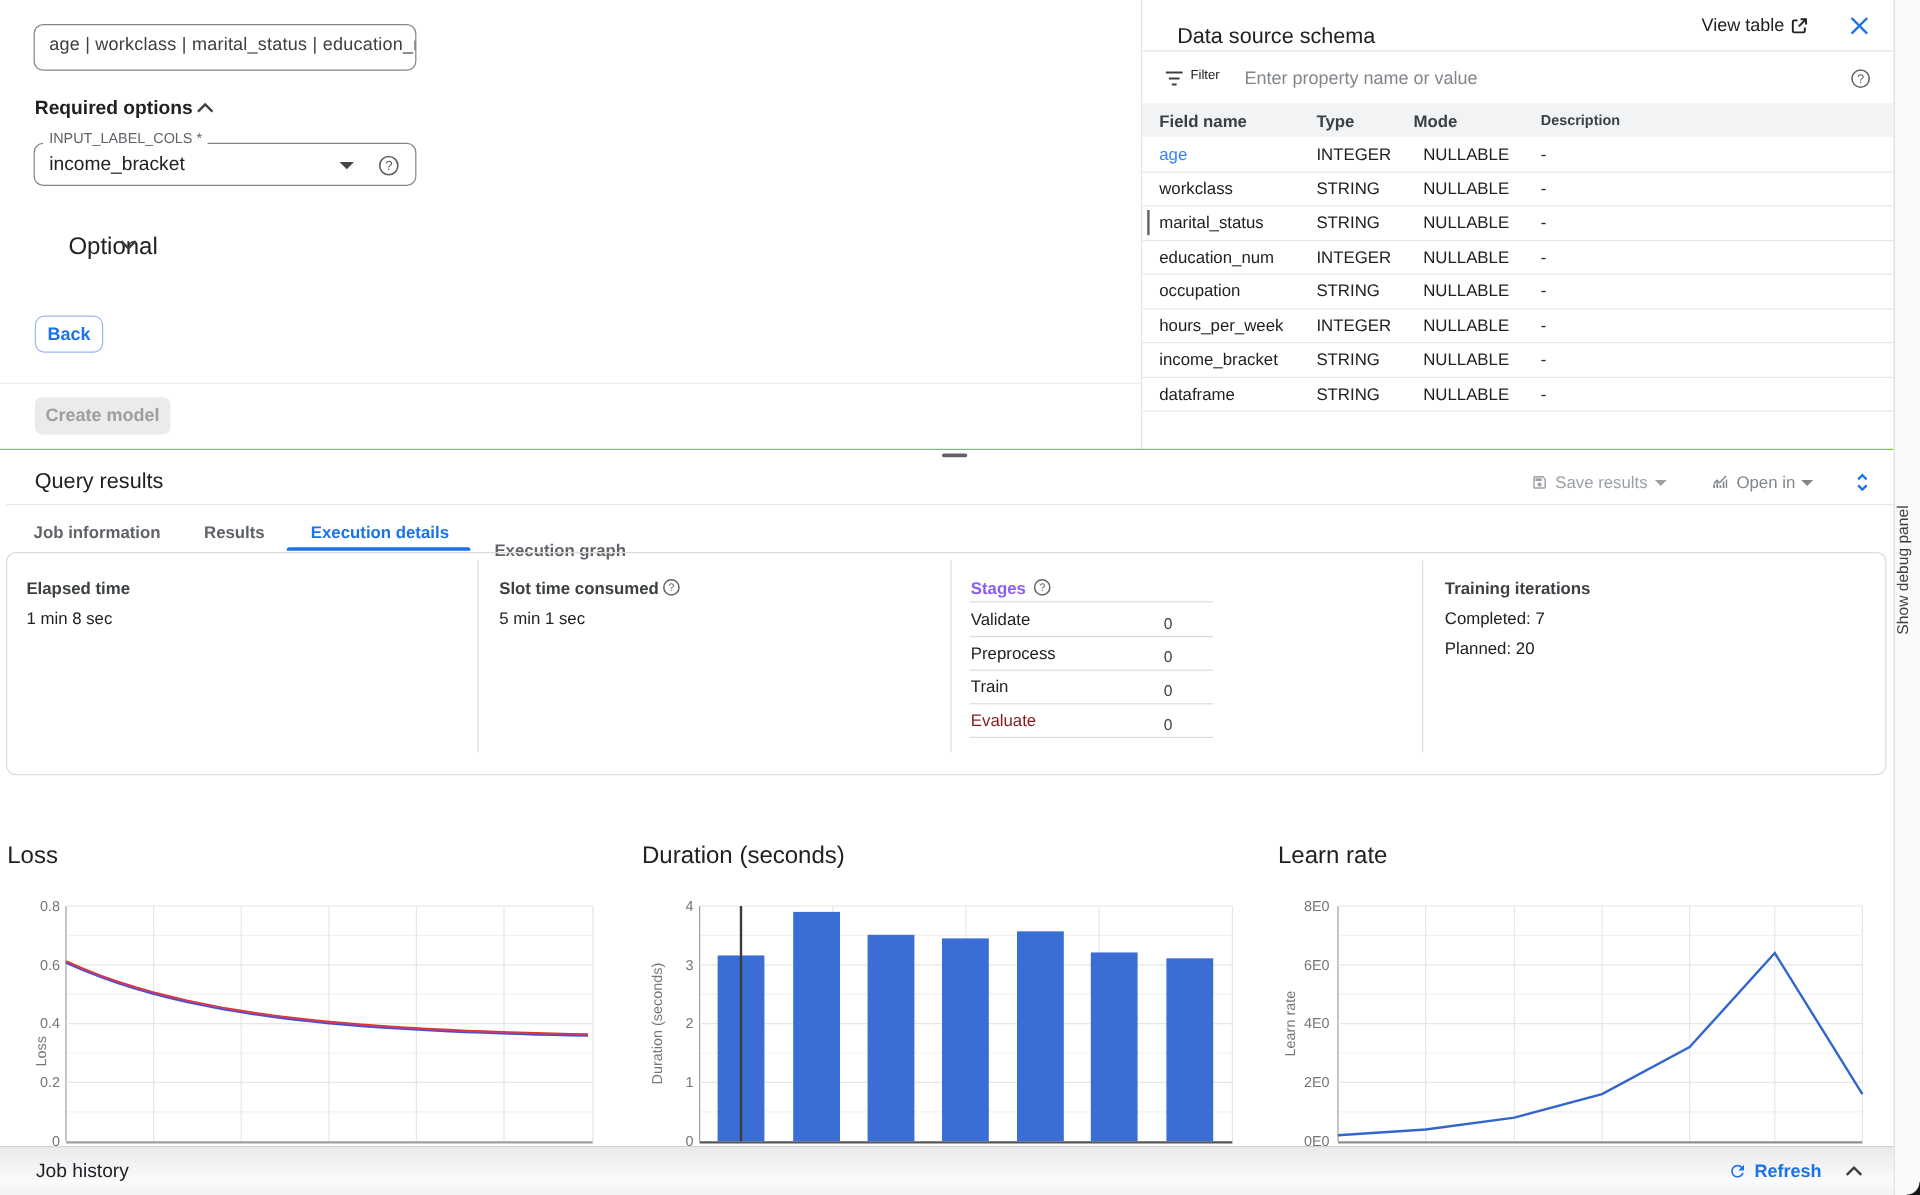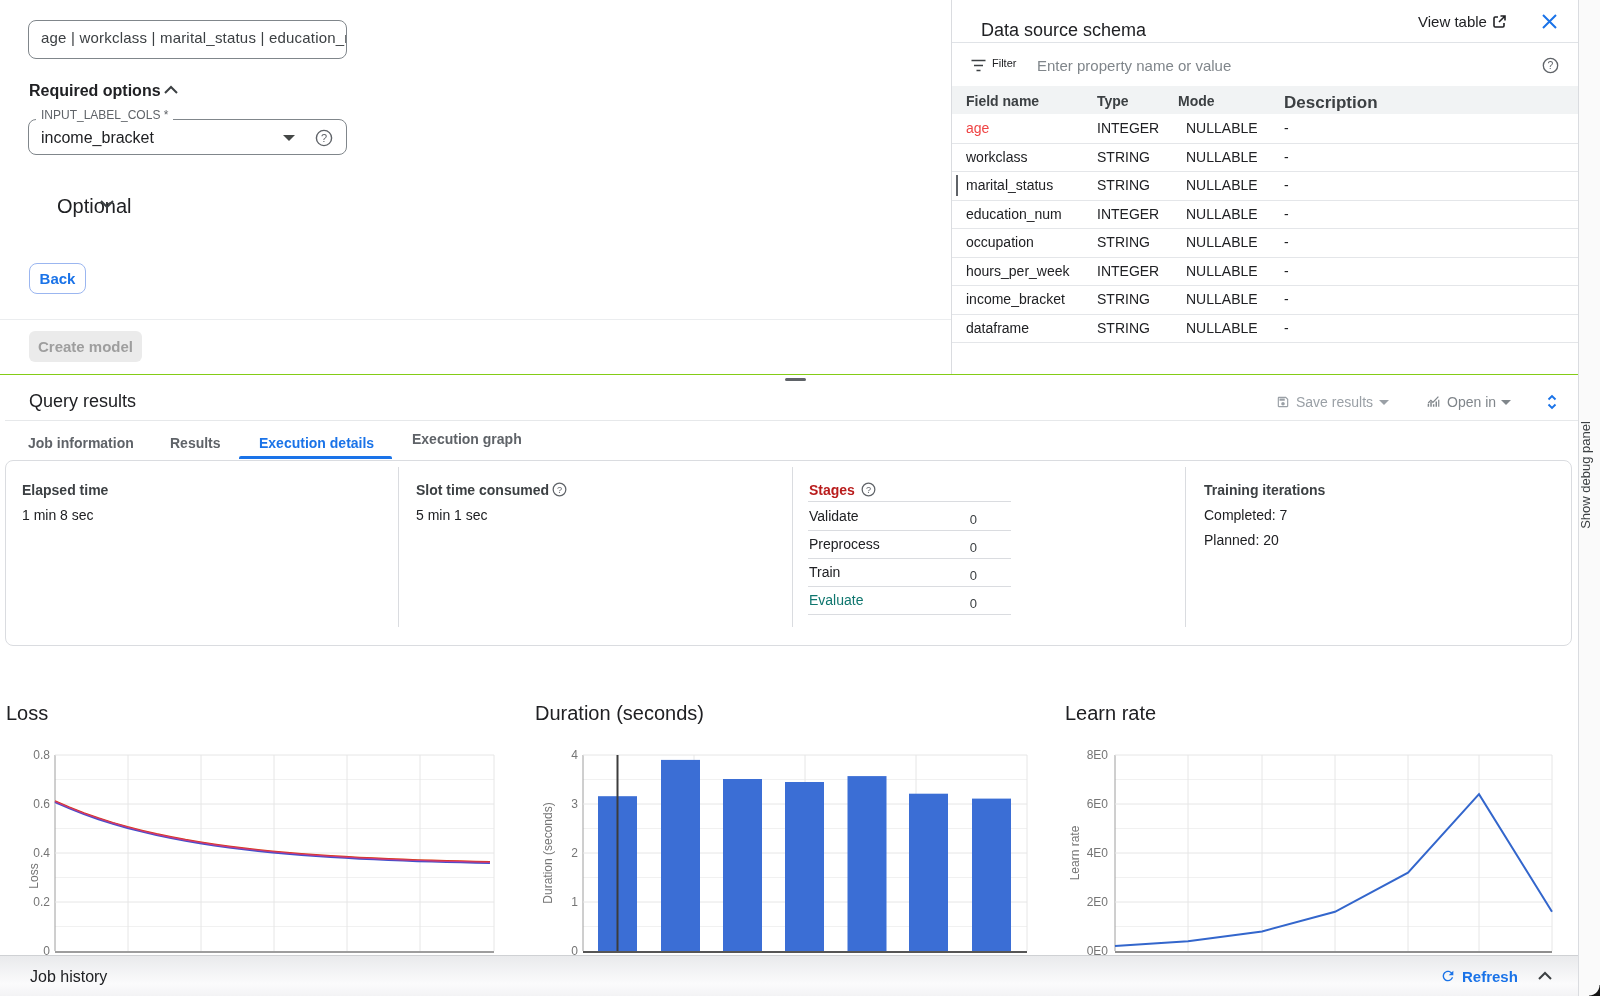--- a/index.html
+++ b/index.html
@@ -66,23 +66,23 @@
   <div class="abs" style="left:85px;top:57px;font-size:15px;color:#80868b;">Enter property name or value</div>
   <svg class="abs" style="left:590px;top:57px;" width="17" height="17" viewBox="0 0 18 18">
       <circle cx="9" cy="9" r="7.6" fill="none" stroke="#5f6368" stroke-width="1.4"></circle>
       <text x="9" y="13" font-size="11" fill="#5f6368" text-anchor="middle" font-family="Liberation Sans">?</text>
     </svg>
 
   <div class="abs" style="left:0;top:86px;width:626px;height:28px;background:#f1f3f4;"></div>
   <div class="abs" style="left:14px;top:93px;font-size:14px;color:#3c4043;font-weight:bold;">Field name</div>
   <div class="abs" style="left:145px;top:93px;font-size:14px;color:#3c4043;font-weight:bold;">Type</div>
   <div class="abs" style="left:226px;top:93px;font-size:14px;color:#3c4043;font-weight:bold;">Mode</div>
-  <div class="abs" style="left:332px;top:93px;font-size:17px;color:#3c4043;font-weight:bold;">Description</div>
+  <div class="abs" style="left:332px;top:93px;font-size:12px;color:#3c4043;font-weight:bold;">Description</div>
   <div id="schemarows">
-      <div class="abs" style="left:14px;top:120px;font-size:14px;color:#ef4444;">age</div>
+      <div class="abs" style="left:14px;top:120px;font-size:14px;color:#3b82f6;">age</div>
       <div class="abs" style="left:145px;top:120px;font-size:14px;color:#202124;">INTEGER</div>
       <div class="abs" style="left:234px;top:120px;font-size:14px;color:#202124;">NULLABLE</div>
       <div class="abs" style="left:332px;top:120px;font-size:14px;color:#202124;">-</div>
       <div class="hline" style="left:0;top:142.5px;width:626px;background:#e4e6e9;"></div>
       <div class="abs" style="left:14px;top:148.5px;font-size:14px;color:#202124;">workclass</div>
       <div class="abs" style="left:145px;top:148.5px;font-size:14px;color:#202124;">STRING</div>
       <div class="abs" style="left:234px;top:148.5px;font-size:14px;color:#202124;">NULLABLE</div>
       <div class="abs" style="left:332px;top:148.5px;font-size:14px;color:#202124;">-</div>
       <div class="hline" style="left:0;top:171px;width:626px;background:#e4e6e9;"></div>
       <div class="abs" style="left:14px;top:177px;font-size:14px;color:#202124;">marital_status</div>
@@ -139,55 +139,55 @@
   <svg class="abs" style="left:1546px;top:19px;" width="12" height="16" viewBox="0 0 12 16">
       <polyline points="2.5,5.5 6,2 9.5,5.5" fill="none" stroke="#1a73e8" stroke-width="1.9"></polyline>
       <polyline points="2.5,10.5 6,14 9.5,10.5" fill="none" stroke="#1a73e8" stroke-width="1.9"></polyline>
     </svg>
 
   <div class="hline" style="left:5px;top:45px;width:1573px;background:#e6e8ea;"></div>
 
   <div class="abs" style="left:28px;top:60px;font-size:14px;font-weight:bold;color:#5f6368;">Job information</div>
   <div class="abs" style="left:170px;top:60px;font-size:14px;font-weight:bold;color:#5f6368;">Results</div>
   <div class="abs" style="left:259px;top:60px;font-size:14px;font-weight:bold;color:#1a73e8;">Execution details</div>
-  <div class="abs" style="left:412px;top:56px;font-size:14px;font-weight:bold;color:#5f6368;">Execution graph</div>
+  <div class="abs" style="left:412px;top:75px;font-size:14px;font-weight:bold;color:#5f6368;">Execution graph</div>
   <div class="abs" style="left:239px;top:81px;width:153px;height:3px;background:#1a73e8;border-radius:2px 2px 0 0;"></div>
 
   <div class="abs" style="left:5px;top:85px;width:1567px;height:186px;border:1px solid #dadce0;border-radius:8px;">
     <div class="vline" style="left:392px;top:6px;height:160px;"></div>
     <div class="vline" style="left:786px;top:6px;height:160px;"></div>
     <div class="vline" style="left:1179px;top:6px;height:160px;"></div>
 
     <div class="abs" style="left:16px;top:21px;font-size:14px;font-weight:bold;color:#3c4043;">Elapsed time</div>
     <div class="abs" style="left:16px;top:46px;font-size:14px;color:#202124;">1 min 8 sec</div>
 
     <div class="abs" style="left:410px;top:21px;font-size:14px;font-weight:bold;color:#3c4043;">Slot time consumed</div>
     <svg class="abs" style="left:546px;top:21px;" width="15" height="15" viewBox="0 0 18 18">
         <circle cx="9" cy="9" r="7.6" fill="none" stroke="#5f6368" stroke-width="1.5"></circle>
         <text x="9" y="13" font-size="11" fill="#5f6368" text-anchor="middle" font-family="Liberation Sans">?</text>
       </svg>
     <div class="abs" style="left:410px;top:46px;font-size:14px;color:#202124;">5 min 1 sec</div>
 
-    <div class="abs" style="left:803px;top:21px;font-size:14px;font-weight:bold;color:#b91c1c;">Stages</div>
+    <div class="abs" style="left:803px;top:21px;font-size:14px;font-weight:bold;color:#8b5cf6;">Stages</div>
     <svg class="abs" style="left:855px;top:21px;" width="15" height="15" viewBox="0 0 18 18">
         <circle cx="9" cy="9" r="7.6" fill="none" stroke="#5f6368" stroke-width="1.5"></circle>
         <text x="9" y="13" font-size="11" fill="#5f6368" text-anchor="middle" font-family="Liberation Sans">?</text>
       </svg>
     <div id="stagerows">
         <div class="hline" style="left:802px;top:39.5px;width:203px;background:#dadce0;"></div>
         <div class="abs" style="left:803px;top:47px;font-size:14px;color:#202124;">Validate</div>
         <div class="abs" style="left:953px;top:51px;width:18px;font-size:13px;color:#3c4043;text-align:right;">0</div>
         <div class="hline" style="left:802px;top:68.5px;width:203px;background:#dadce0;"></div>
         <div class="abs" style="left:803px;top:75px;font-size:14px;color:#202124;">Preprocess</div>
         <div class="abs" style="left:953px;top:79px;width:18px;font-size:13px;color:#3c4043;text-align:right;">0</div>
         <div class="hline" style="left:802px;top:96.5px;width:203px;background:#dadce0;"></div>
         <div class="abs" style="left:803px;top:103px;font-size:14px;color:#202124;">Train</div>
         <div class="abs" style="left:953px;top:107px;width:18px;font-size:13px;color:#3c4043;text-align:right;">0</div>
         <div class="hline" style="left:802px;top:124.5px;width:203px;background:#dadce0;"></div>
-        <div class="abs" style="left:803px;top:131px;font-size:14px;color:#0f766e;">Evaluate</div>
+        <div class="abs" style="left:803px;top:131px;font-size:14px;color:#7f1d1d;">Evaluate</div>
         <div class="abs" style="left:953px;top:135px;width:18px;font-size:13px;color:#3c4043;text-align:right;">0</div>
         <div class="hline" style="left:802px;top:152.5px;width:203px;background:#dadce0;"></div>
       </div>
 
     <div class="abs" style="left:1198px;top:21px;font-size:14px;font-weight:bold;color:#3c4043;">Training iterations</div>
     <div class="abs" style="left:1198px;top:46px;font-size:14px;color:#202124;">Completed: 7</div>
     <div class="abs" style="left:1198px;top:71px;font-size:14px;color:#202124;">Planned: 20</div>
   </div>
 
   <div class="abs" style="left:6px;top:327px;font-size:20px;color:#202124;">Loss</div>

